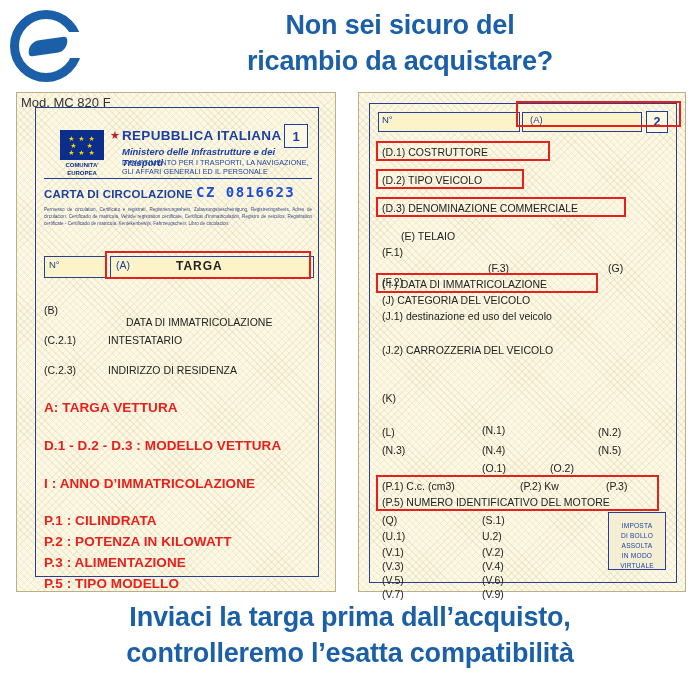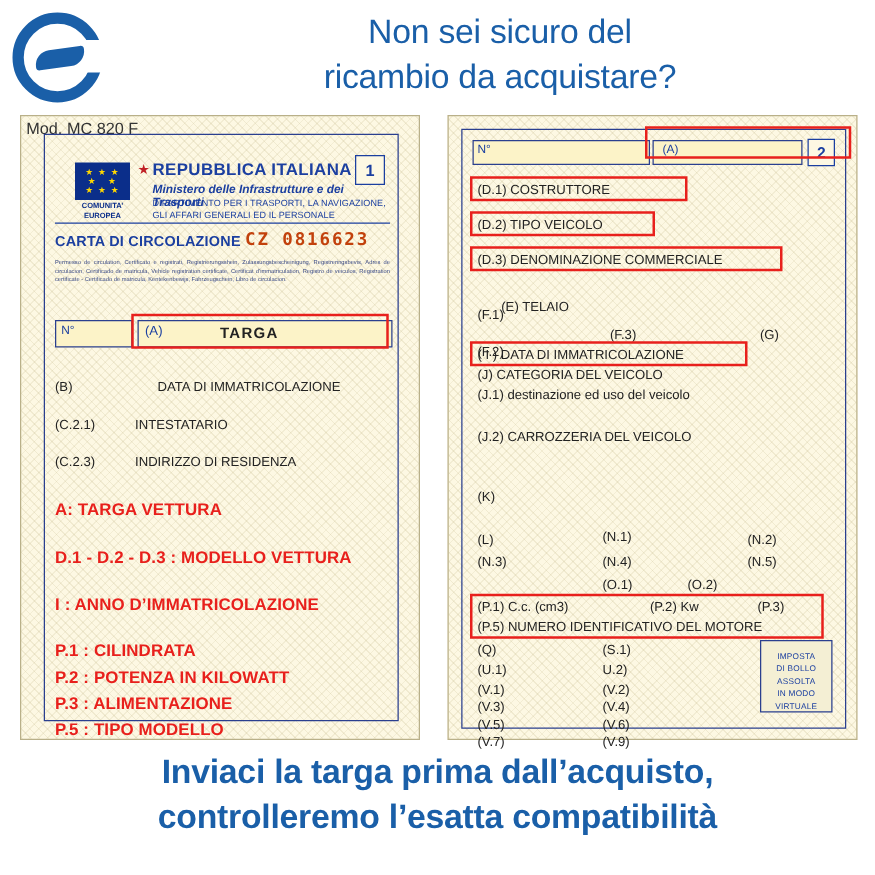--- a/index.html
+++ b/index.html
@@ -19,21 +19,21 @@
   }
   .logo .notch{
     position:absolute;right:0;top:22px;width:26px;height:26px;background:#ffffff;
   }
   .logo .swoosh{
     position:absolute;left:18px;top:29px;width:40px;height:15px;background:#1a5fa8;
     border-radius:12px 3px 12px 3px;transform:rotate(-8deg);
   }
   .headline{
     position:absolute;left:110px;top:8px;width:580px;
-    text-align:center;color:#1a5fa8;font-weight:normal;font-size:27px;line-height:1.32;
+    text-align:center;color:#1a5fa8;font-weight:bold;font-size:27px;line-height:1.32;
     letter-spacing:-0.2px;
   }
   .footline{
     position:absolute;left:8px;top:600px;width:684px;
     text-align:center;color:#1a5fa8;font-weight:bold;font-size:27px;line-height:1.32;
     letter-spacing:-0.2px;
   }
 
   
   .doc{
@@ -81,21 +81,21 @@
     position:absolute;right:10px;top:16px;width:22px;height:22px;border:1px solid #1b3fa0;
     color:#1b3fa0;font-weight:bold;font-size:13px;display:flex;align-items:center;justify-content:center;
     background:#fdf8e3;
   }
   .hr-line{position:absolute;height:1px;background:#1b3fa0;}
 
   .carta{
     position:absolute;left:8px;top:80px;font-size:11.5px;color:#1b3fa0;font-weight:bold;letter-spacing:.2px;
   }
   .docnum{
-    position:absolute;left:160px;top:76px;font-size:14px;color:#c2410c;font-weight:bold;letter-spacing:1.5px;
+    position:absolute;left:160px;top:76px;font-size:14px;color:#1d4ed8;font-weight:bold;letter-spacing:1.5px;
     font-family:"DejaVu Sans Mono", monospace;
   }
   .microtext{
     position:absolute;left:8px;top:98px;width:268px;font-size:4.6px;color:#3a4a86;line-height:1.55;
     text-align:justify;
   }
 
   .field{position:absolute;font-size:10.5px;color:#222;}
   .fieldblue{color:#1b3fa0;}
 
@@ -158,21 +158,21 @@
     <div class="microtext">Permesso de circulation, Certificato e registrati, Registrierungsshein, Zulassungsbescheinigung, Registreringsbevis, Adres de circulacion, Certificado de matricula, Vehicle registration certificate, Certificat d’immatriculation, Registro de veiculos, Registration certificate - Certificado de matricula, Kentekenbewijs, Fahrzeugschein, Libro de circulacion.</div>
 
     <div style="position:absolute;left:8px;top:148px;width:60px;height:20px;border:1px solid #2a3f8f;background:#fcf3c8;"></div>
     <div class="n-label" style="left:13px;top:151px;">N°</div>
 
     <div style="position:absolute;left:74px;top:148px;width:202px;height:20px;border:1px solid #2a3f8f;background:#fcf3c8;"></div>
     <div class="field fieldblue" style="left:80px;top:151px;">(A)</div>
     <div class="targa-label" style="left:140px;top:151px;">TARGA</div>
 
     <div class="field" style="left:8px;top:196px;">(B)</div>
-    <div class="field" style="left:46px;top:196px;padding-left:44px;">DATA DI IMMATRICOLAZIONE</div>
+    <div class="field" style="left:46px;top:208px;padding-left:44px;">DATA DI IMMATRICOLAZIONE</div>
 
     <div class="field" style="left:8px;top:226px;">(C.2.1)</div>
     <div class="field" style="left:72px;top:226px;">INTESTATARIO</div>
 
     <div class="field" style="left:8px;top:256px;">(C.2.3)</div>
     <div class="field" style="left:72px;top:256px;">INDIRIZZO DI RESIDENZA</div>
 
     <div class="redtext" style="left:8px;top:292px;">A: TARGA VETTURA</div>
     <div class="redtext" style="left:8px;top:330px;">D.1 - D.2 - D.3 : MODELLO VETTURA</div>
     <div class="redtext" style="left:8px;top:368px;">I : ANNO D’IMMATRICOLAZIONE</div>
@@ -190,21 +190,21 @@
 
     <div class="n-field"></div>
     <div class="n-label">N°</div>
     <div class="a-field"></div>
     <div class="a-label">(A)</div>
     <div class="boxnum2">2</div>
 
     <div class="field" style="left:12px;top:42px;">(D.1)  COSTRUTTORE</div>
     <div class="field" style="left:12px;top:70px;">(D.2)  TIPO VEICOLO</div>
     <div class="field" style="left:12px;top:98px;">(D.3)  DENOMINAZIONE COMMERCIALE</div>
-    <div class="field" style="left:12px;top:136px;padding-left:19px;">(E)  TELAIO</div>
+    <div class="field" style="left:12px;top:126px;padding-left:19px;">(E)  TELAIO</div>
     <div class="field" style="left:12px;top:142px;">(F.1)</div>
     <div class="field" style="left:12px;top:158px;margin-top:14px;">(F.2)</div>
     <div class="field" style="left:118px;top:158px;">(F.3)</div>
     <div class="field" style="left:238px;top:158px;">(G)</div>
     <div class="field" style="left:12px;top:174px;">( I )  DATA DI IMMATRICOLAZIONE</div>
     <div class="field" style="left:12px;top:190px;">(J)  CATEGORIA DEL VEICOLO</div>
     <div class="field" style="left:12px;top:206px;">(J.1)  destinazione ed uso del veicolo</div>
     <div class="field" style="left:12px;top:240px;">(J.2)  CARROZZERIA DEL VEICOLO</div>
     <div class="field" style="left:12px;top:288px;">(K)</div>
 

